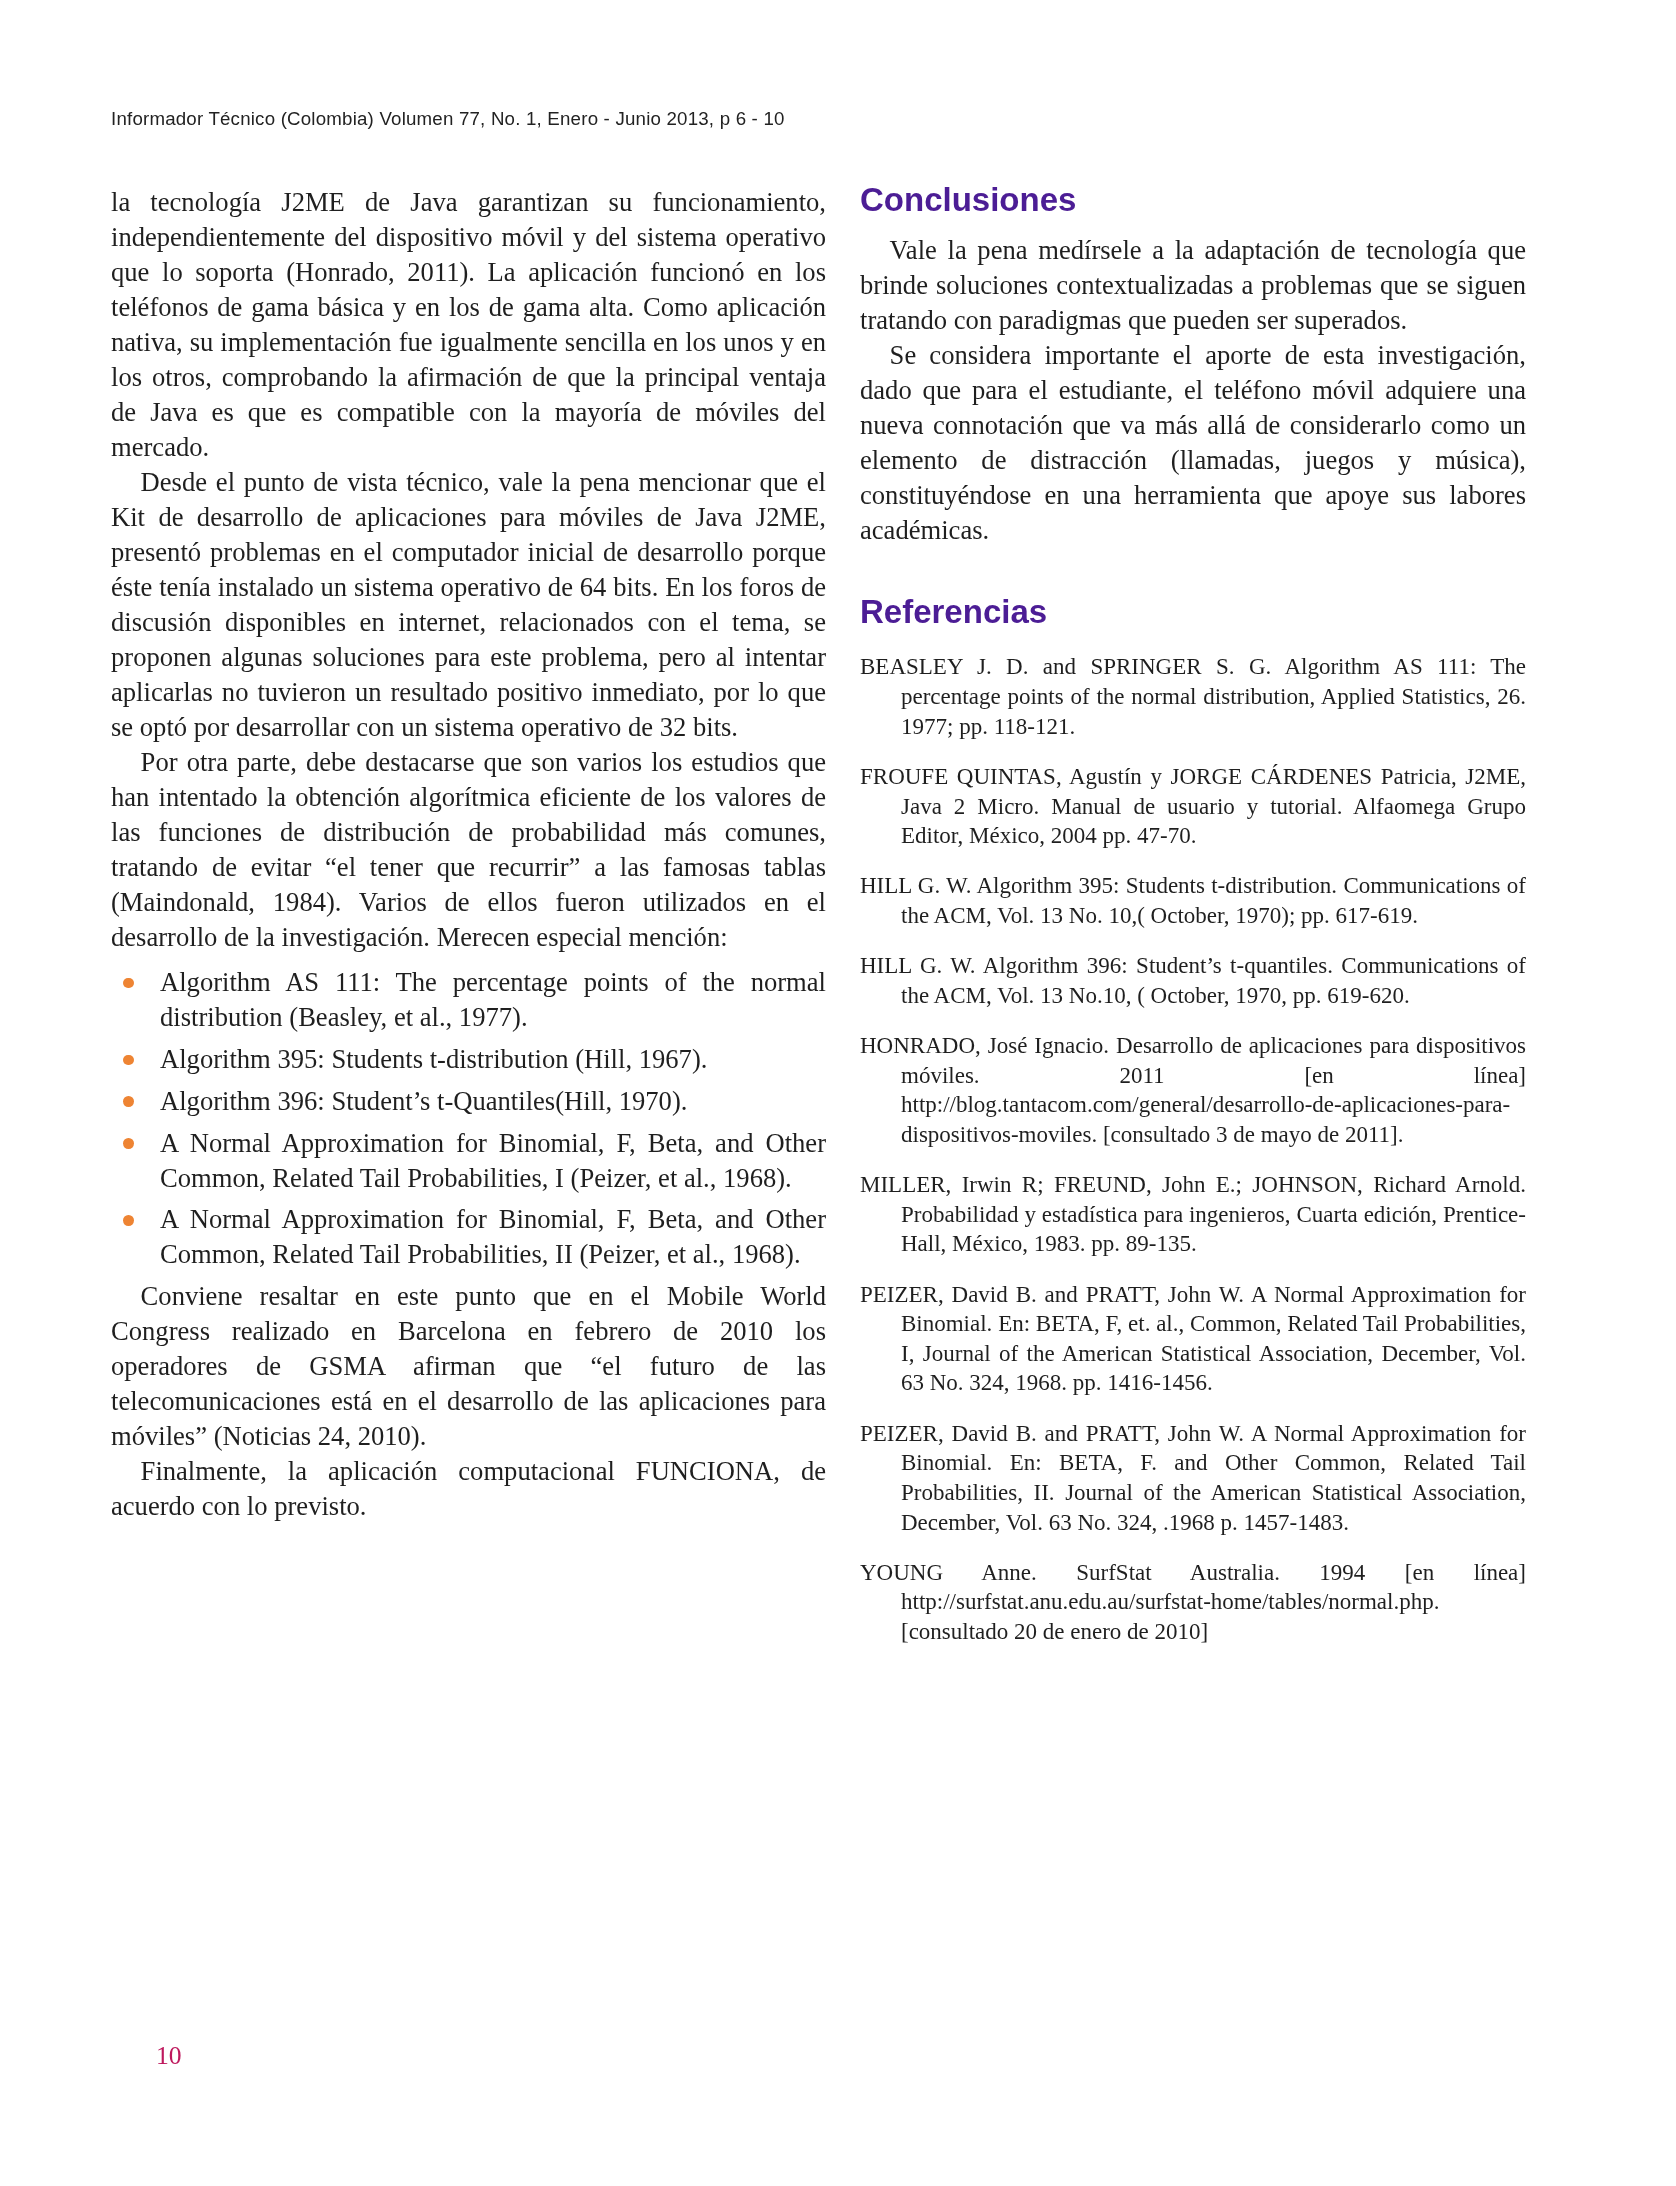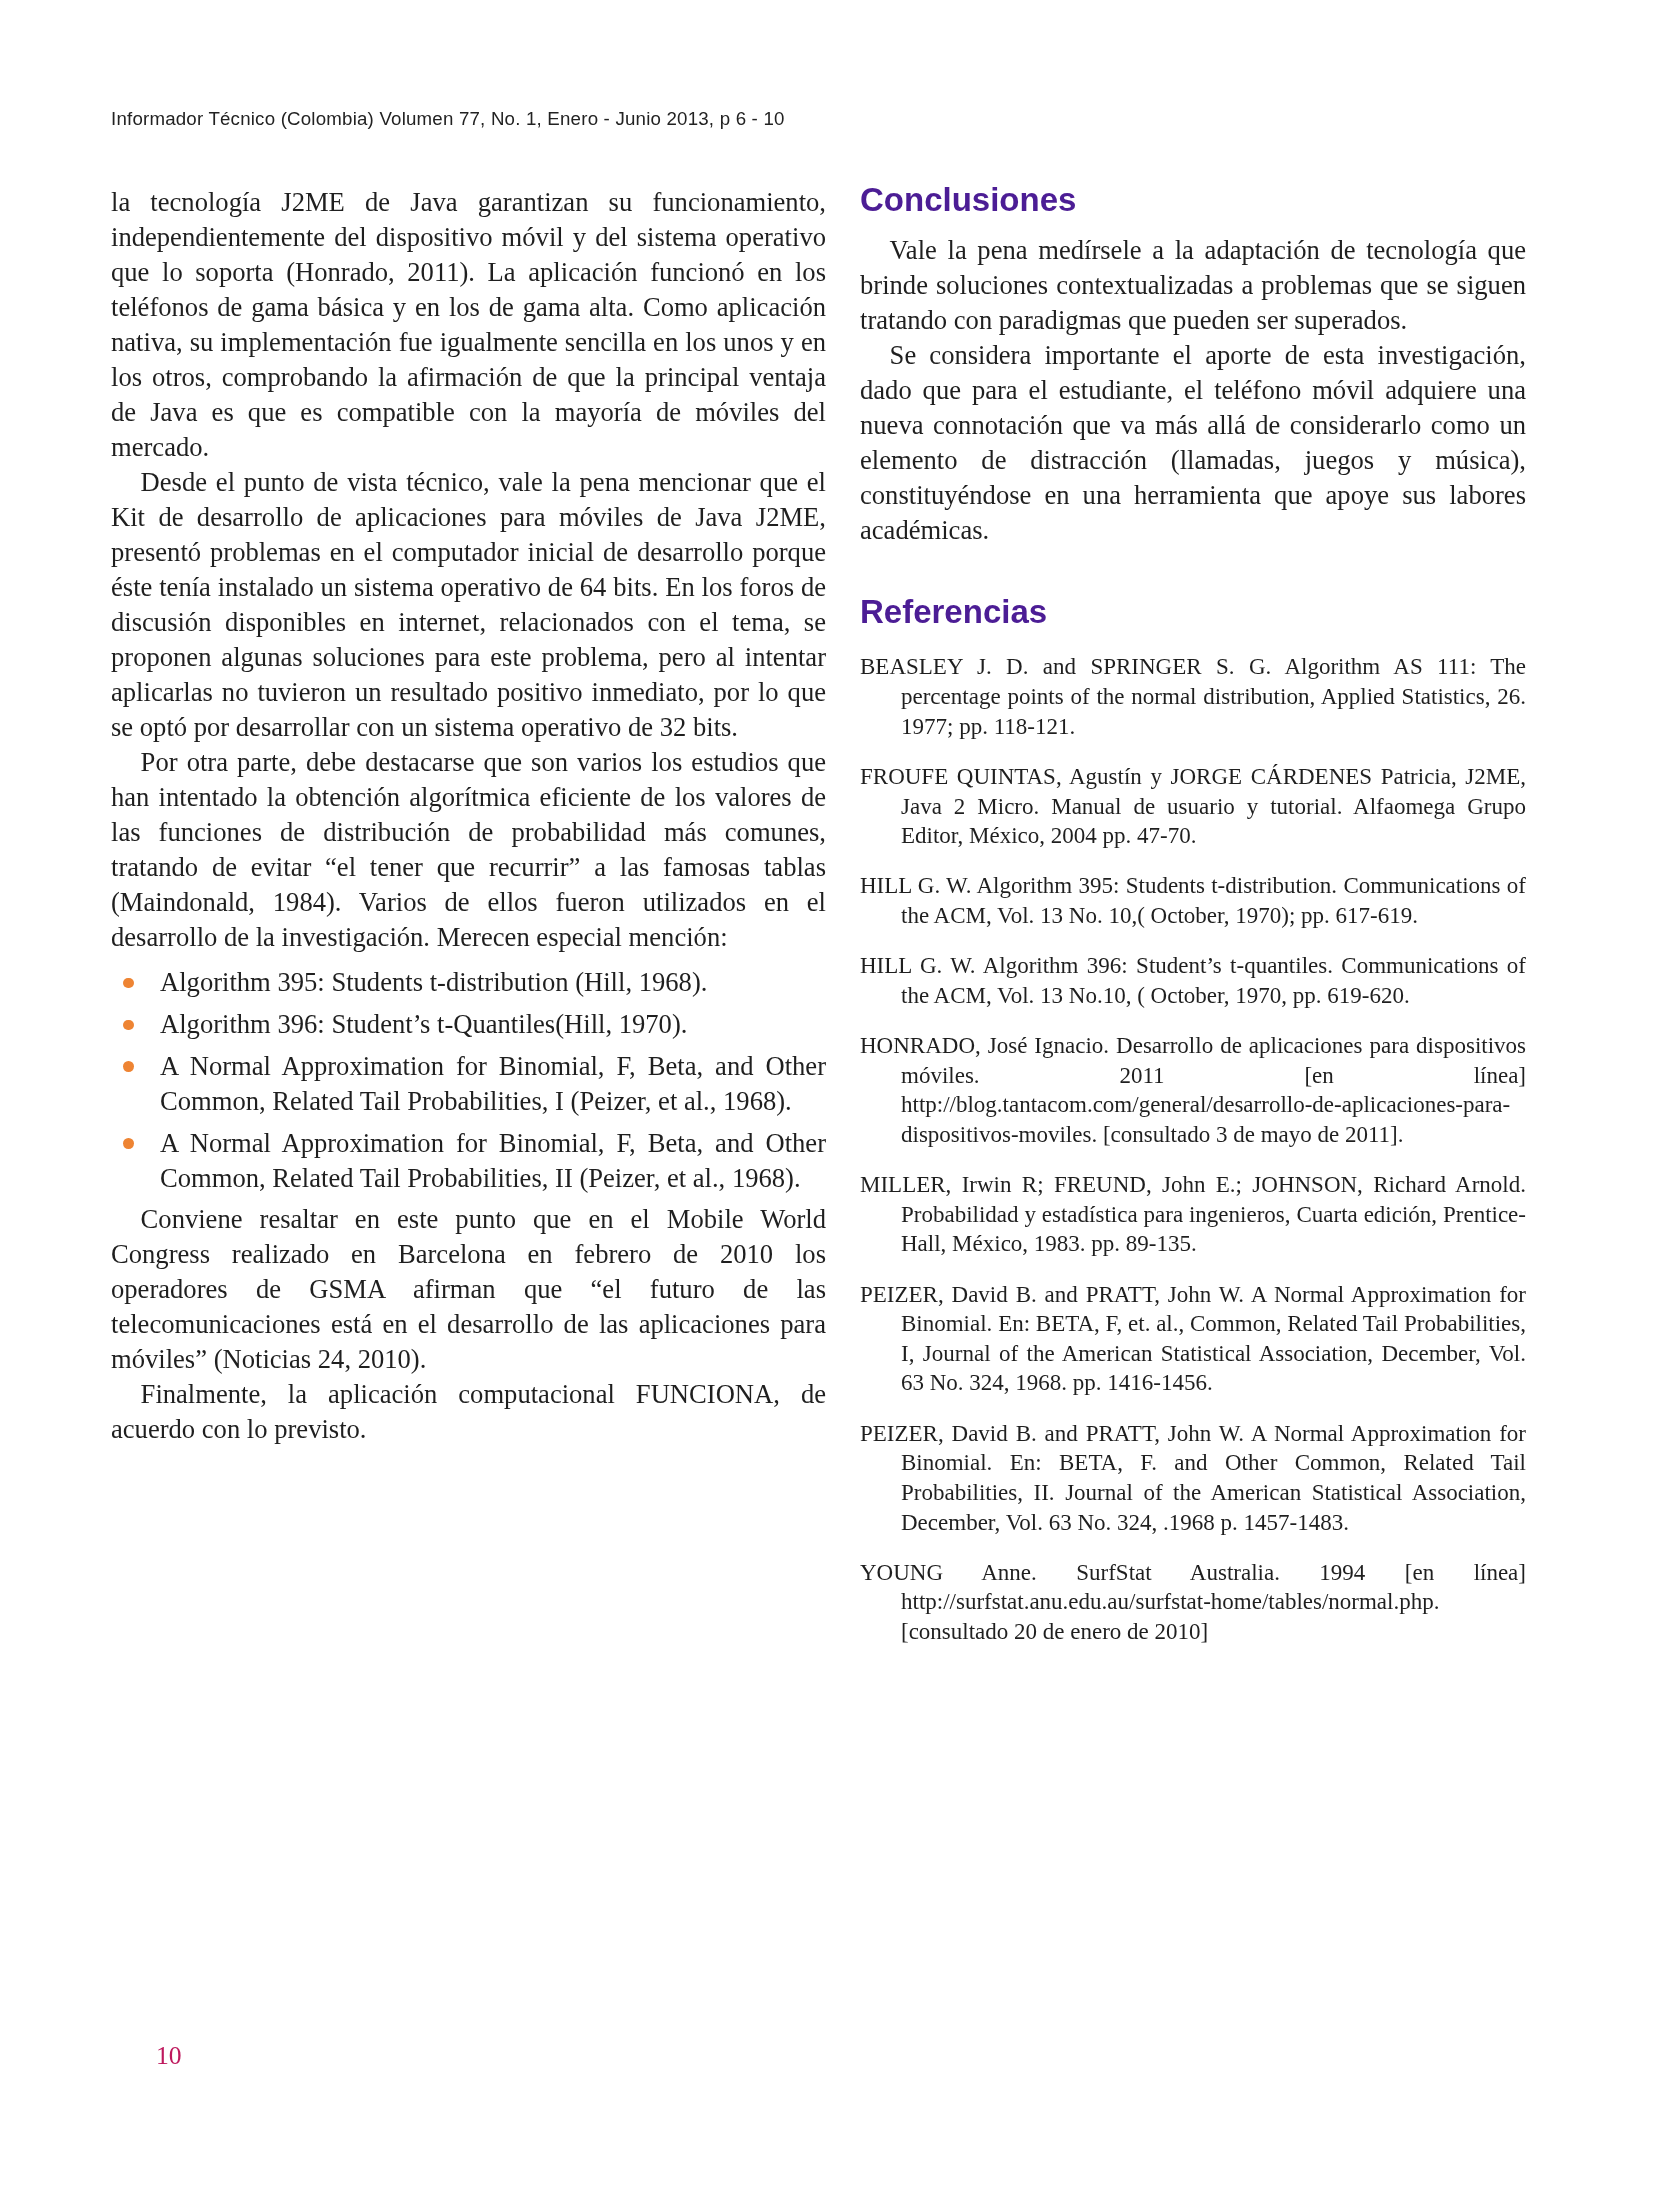--- a/index.html
+++ b/index.html
@@ -93,21 +93,25 @@
   <div class="journal-header">Informador Técnico (Colombia) Volumen 77, No. 1, Enero - Junio 2013, p 6 - 10</div>
 
   <div class="col-left">
     <p class="body-par">la tecnología J2ME de Java garantizan su funcionamiento, independientemente del dispositivo móvil y del sistema operativo que lo soporta (Honrado, 2011). La aplicación funcionó en los teléfonos de gama básica y en los de gama alta. Como aplicación nativa, su implementación fue igualmente sencilla en los unos y en los otros, comprobando la afirmación de que la principal ventaja de Java es que es compatible con la mayoría de móviles del mercado.</p>
     <p class="body-par indent">Desde el punto de vista técnico, vale la pena mencionar que el Kit de desarrollo de aplicaciones para móviles de Java J2ME, presentó problemas en el computador inicial de desarrollo porque éste tenía instalado un sistema operativo de 64 bits. En los foros de discusión disponibles en internet, relacionados con el tema, se proponen algunas soluciones para este problema, pero al intentar aplicarlas no tuvieron un resultado positivo inmediato, por lo que se optó por desarrollar con un sistema operativo de 32 bits.</p>
     <p class="body-par indent">Por otra parte, debe destacarse que son varios los estudios que han intentado la obtención algorítmica eficiente de los valores de las funciones de distribución de probabilidad más comunes, tratando de evitar “el tener que recurrir” a las famosas tablas (Maindonald, 1984). Varios de ellos fueron utilizados en el desarrollo de la investigación. Merecen especial mención:</p>
 
     <div class="bullet-list">
       <div class="bullet-item">
         <span class="bullet-dot"></span>
-        <span>Algorithm 395: Students t-distribution (Hill, 1968).</span>
+        <span>Algorithm AS 111: The percentage points of the normal distribution (Beasley, et al., 1977).</span>
+      </div>
+      <div class="bullet-item">
+        <span class="bullet-dot"></span>
+        <span>Algorithm 395: Students t-distribution (Hill, 1967).</span>
       </div>
       <div class="bullet-item">
         <span class="bullet-dot"></span>
         <span>Algorithm 396: Student’s t-Quantiles(Hill, 1970).</span>
       </div>
       <div class="bullet-item">
         <span class="bullet-dot"></span>
         <span>A Normal Approximation for Binomial, F, Beta, and Other Common, Related Tail Probabilities, I (Peizer, et al., 1968).</span>
       </div>
       <div class="bullet-item">

